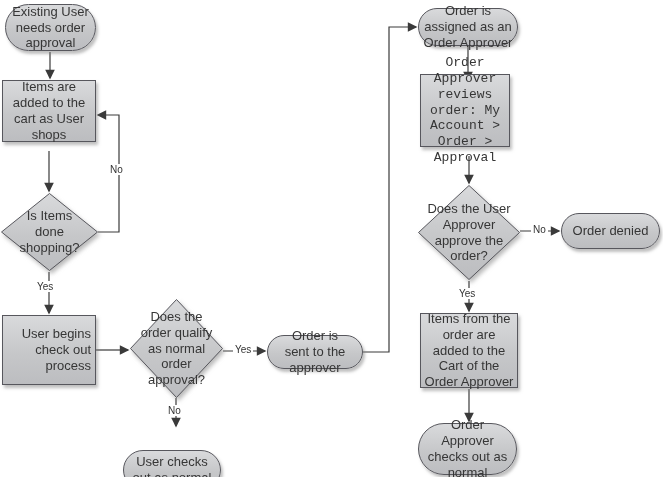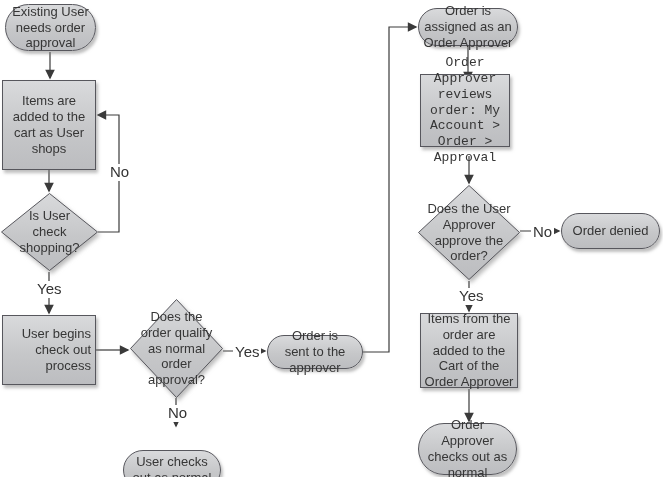--- a/index.html
+++ b/index.html
@@ -22,21 +22,21 @@
   .terminator { border-radius:26px; }
   .decision { background:transparent; border:none; }
   .decision .shape {
     position:absolute; left:0; top:0; width:100%; height:100%;
     overflow:visible;
     filter:drop-shadow(2px 3px 2px rgba(130,130,130,0.55));
   }
   .decision .shape polygon { fill:url(#shapeGrad); stroke:#57575d; stroke-width:1; }
   .node .label { position:relative; z-index:2; padding:1px 4px; }
   .edge-label {
-    position:absolute; z-index:3; font-size:15px; color:#333333;
+    position:absolute; z-index:3; font-size:10px; color:#333333;
     background:#ffffff; padding:0 2px; line-height:1.1;
   }
 </style>
 </head>
 <body>
 
 <div class="canvas">
 
   <svg class="connectors" width="663" height="477">
     <defs>
@@ -63,29 +63,29 @@
       <polyline points="520,231 559,231" marker-end="url(#arrow)"></polyline>
       <polyline points="469,281 469,311" marker-end="url(#arrow)"></polyline>
       <polyline points="469,389 469,421" marker-end="url(#arrow)"></polyline>
     </g>
   </svg>
 
   <div class="node terminator" style="left:5px; top:4px; width:91px; height:47px; border-radius:24px;">
     <span class="label">Existing User needs order approval</span>
   </div>
 
-  <div class="node process" style="left:2px; top:80px; width:94px; height:90px;">
+  <div class="node process" style="left:2px; top:80px; width:94px; height:62px;">
     <span class="label">Items are added to the cart as User shops</span>
   </div>
 
   <div class="node decision" style="left:1px; top:193px; width:97px; height:78px;">
     <svg class="shape" viewBox="0 0 97 78" preserveAspectRatio="none">
       <polygon points="48.5,0.5 96.5,39 48.5,77.5 0.5,39"></polygon>
     </svg>
-    <span class="label" style="max-width:72px;">Is User check shopping?</span>
+    <span class="label" style="max-width:72px;">Is Items done shopping?</span>
   </div>
 
   <div class="node process" style="left:2px; top:315px; width:94px; height:70px;">
     <span class="label" style="max-width:86px;text-align:right;">User begins check out process</span>
   </div>
 
   <div class="node decision" style="left:130px; top:299px; width:93px; height:99px;">
     <svg class="shape" viewBox="0 0 93 99" preserveAspectRatio="none">
       <polygon points="46.5,0.5 92.5,49.5 46.5,98.5 0.5,49.5"></polygon>
     </svg>

